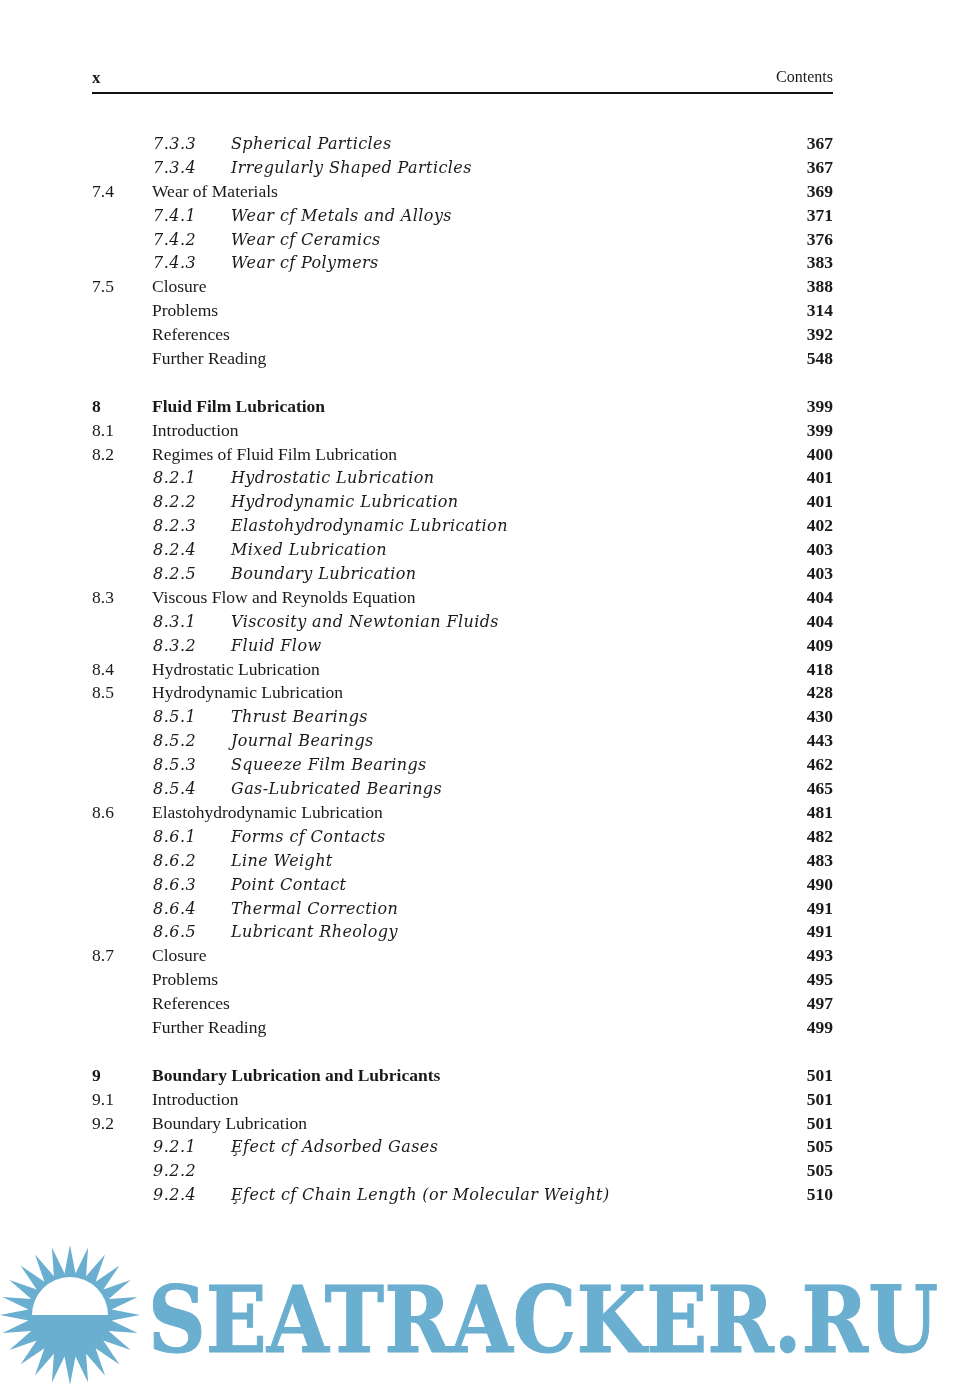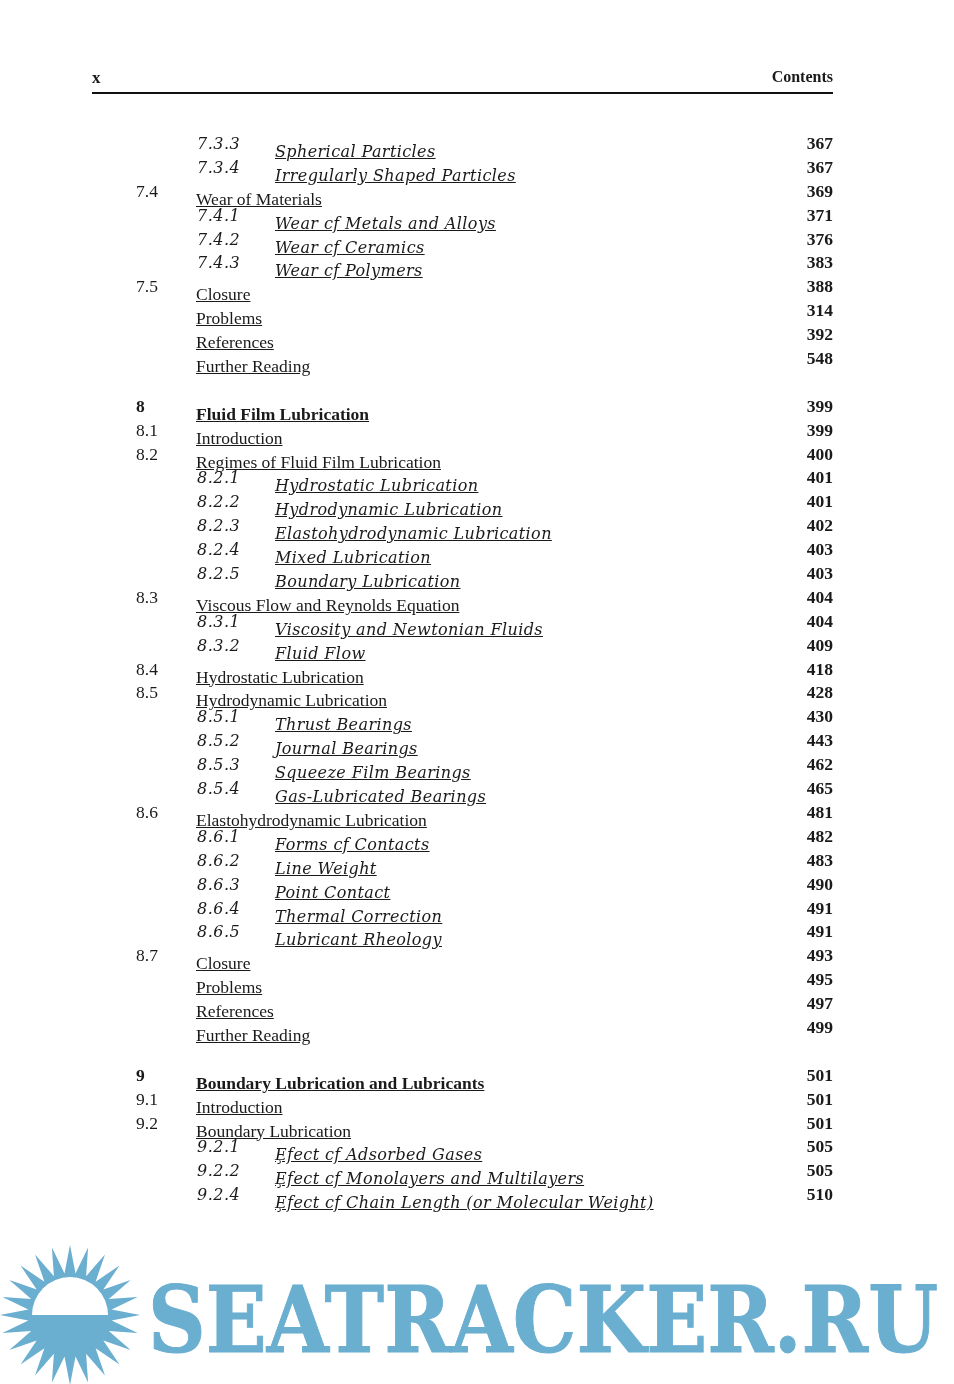--- a/index.html
+++ b/index.html
@@ -1,26 +1,26 @@
 <!DOCTYPE html>
 <html><head>
 <meta charset="utf-8">
 <style>
   html, body { margin: 0; padding: 0; background: #ffffff; }
   body { width: 954px; height: 1384px; position: relative; overflow: hidden;
          font-family: "Liberation Serif", "DejaVu Serif", serif; color: #1a1a1a; }
   .header { position: absolute; left: 92px; top: 68px; width: 741px; height: 24px; }
   .header .pn { position: absolute; left: 0; top: 0; font-weight: bold; font-size: 17px; }
-  .header .rt { position: absolute; right: 0; top: 0; font-size: 16px; font-weight: bold; }
+  .header .rt { position: absolute; right: 0; top: 0; font-size: 16px; }
   .rule { position: absolute; left: 92px; top: 92px; width: 741px; height: 2px; background: #111; }
   .toc { position: absolute; left: 92px; top: 132px; width: 741px; }
-  .row { position: relative; height: 23.9px; font-size: 17.5px; line-height: 23.9px; margin-left: 44px; }
+  .row { position: relative; height: 23.9px; font-size: 17.5px; line-height: 23.9px; }
   .row.gap { margin-top: 23.9px; }
   .num { position: absolute; left: 0; top: 0; }
-  .title { position: absolute; left: 60px; top: 8px; white-space: nowrap; text-decoration: underline; }
+  .title { position: absolute; left: 60px; top: 0; white-space: nowrap; }
   .page { position: absolute; right: 0; top: 0; font-weight: bold; }
   .row.l2 .num { left: 61px; font-style: italic; font-family: "DejaVu Serif", serif; font-size: 16px; letter-spacing: 0.5px; }
   .row.l2 .title { left: 139px; font-style: italic; font-family: "DejaVu Serif", serif; font-size: 16px; letter-spacing: 0.4px; }
   .row.ch { font-weight: bold; }
   .wm { position: absolute; left: 0; top: 1240px; width: 954px; height: 144px; }
 </style>
 </head>
 <body>
 
 <div class="header">
@@ -230,21 +230,20 @@
       <span class="title">Boundary Lubrication</span>
       <span class="page">501</span>
     </div>
     <div class="row l2">
       <span class="num">9.2.1</span>
       <span class="title">Ȩfect cf Adsorbed Gases</span>
       <span class="page">505</span>
     </div>
     <div class="row l2">
       <span class="num">9.2.2</span>
-      <span class="title">Ȩfect cf Monolayers and Multilayers</span>
       <span class="page">505</span>
     </div>
     <div class="row l2">
       <span class="num">9.2.4</span>
       <span class="title">Ȩfect cf Chain Length (or Molecular Weight)</span>
       <span class="page">510</span>
     </div>
   </div>
 
 <svg class="wm" viewBox="0 0 954 144">

